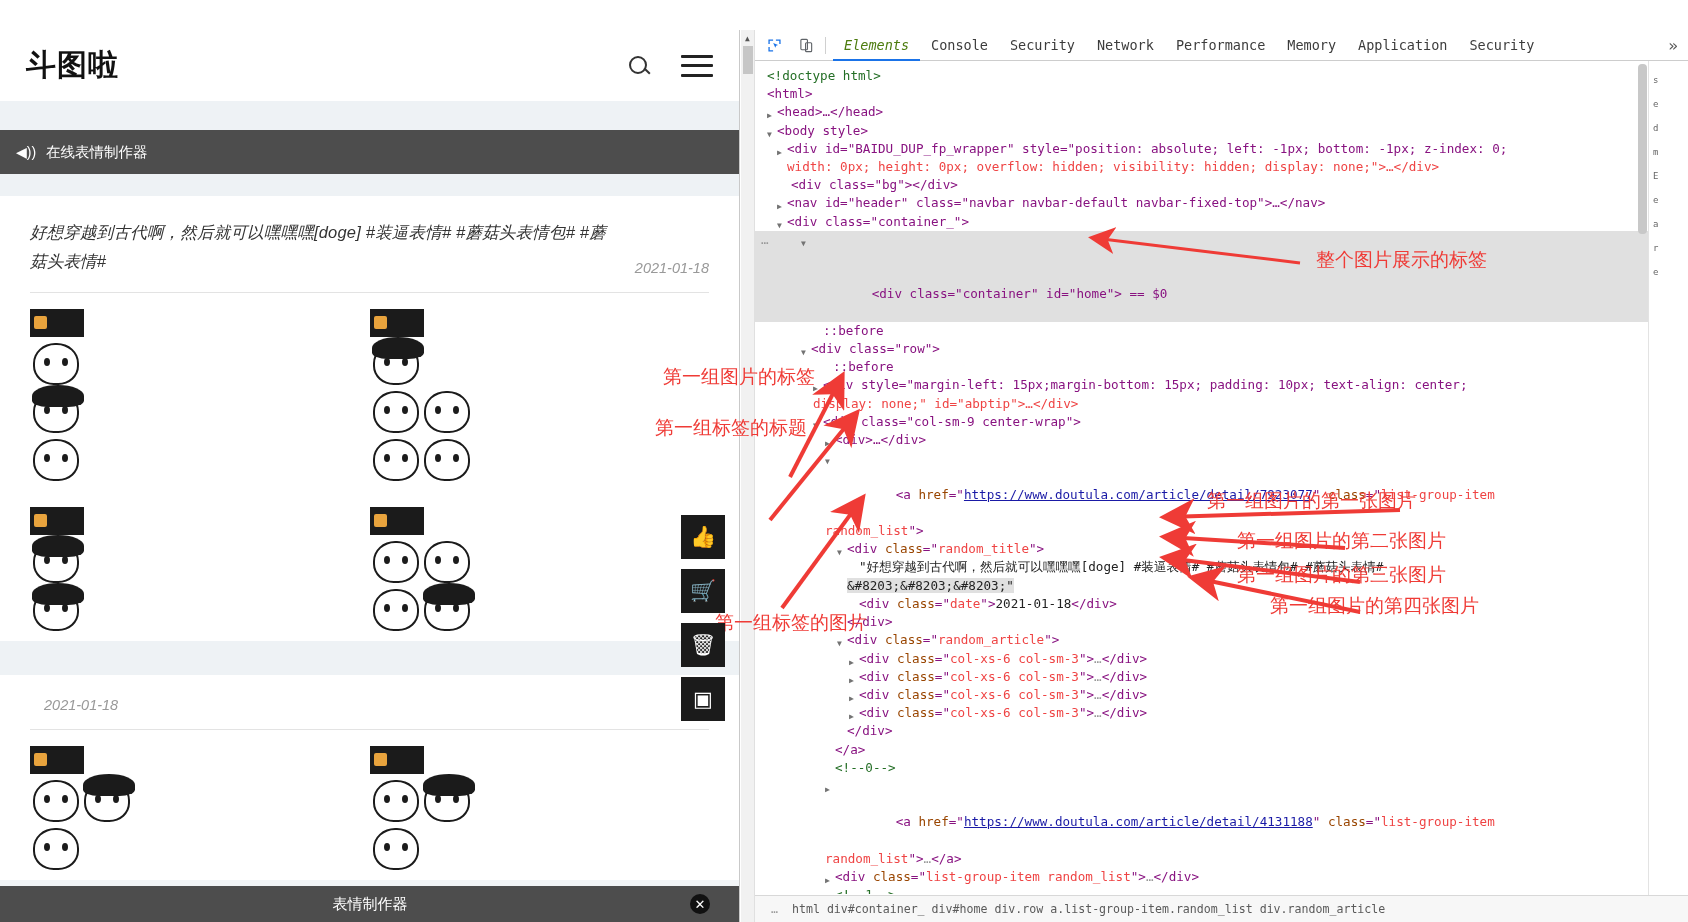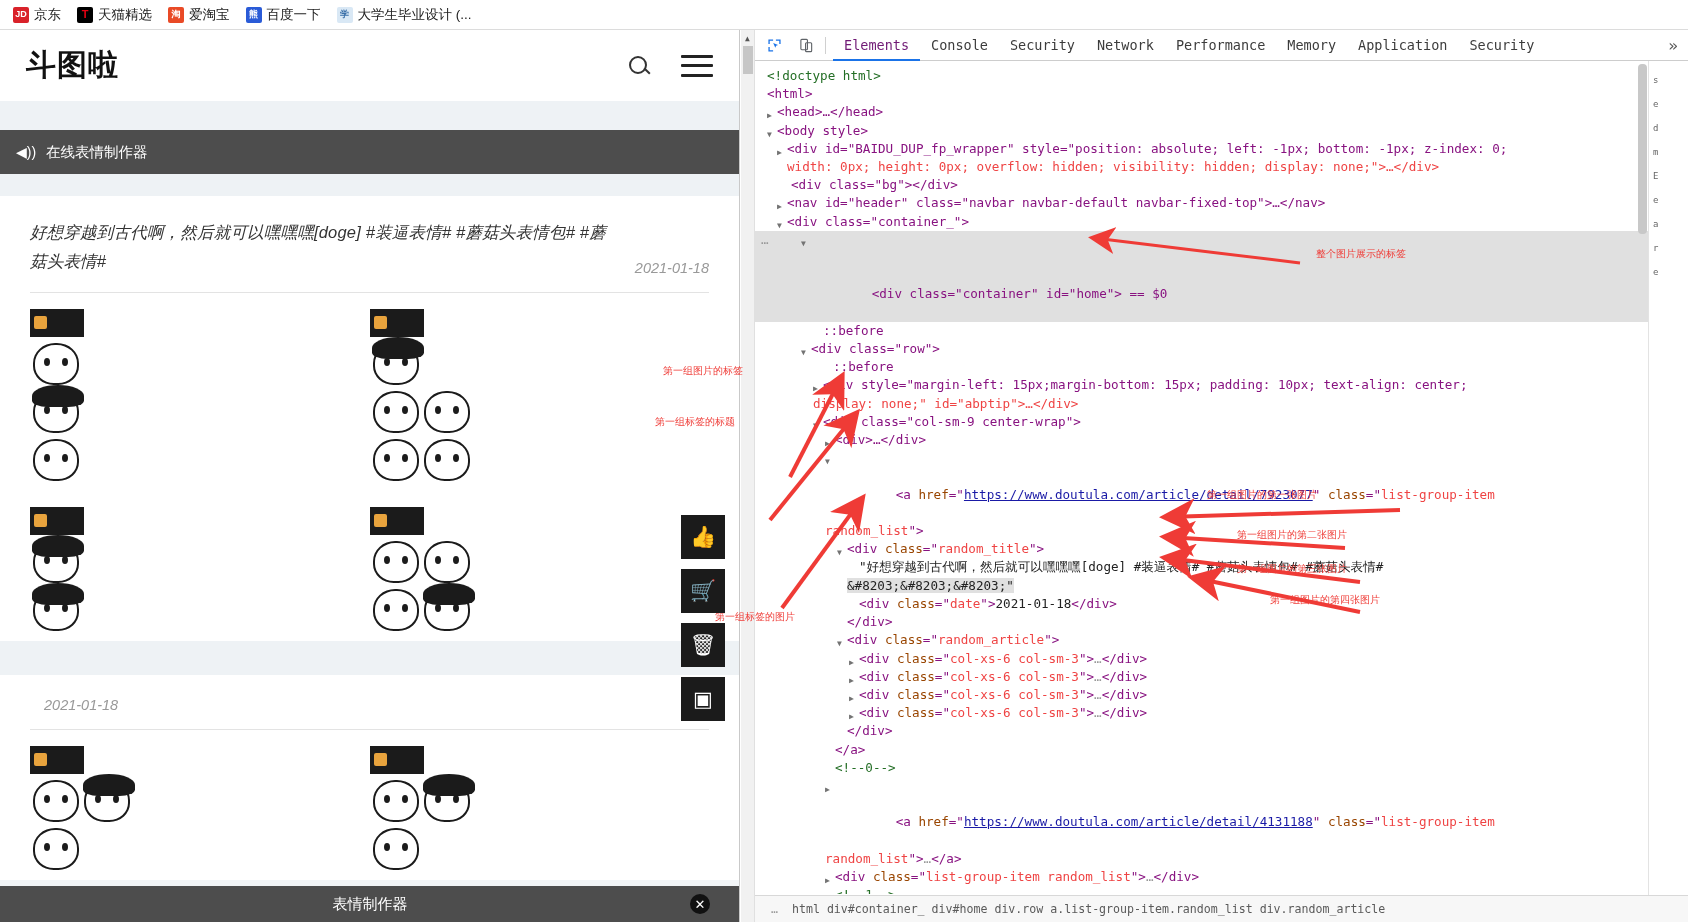--- a/index.html
+++ b/index.html
@@ -139,21 +139,21 @@
     background: #fff;
   }
   .dt-tool { width: 26px; height: 24px; display: flex; align-items: center; justify-content: center; margin-left: 6px; }
   .dt-tool svg { display: block; }
   .dt-div { width: 1px; height: 17px; background: #d0d0d0; margin: 0 7px 0 6px; }
   .dt-tab {
     padding: 0 11px; height: 31px; line-height: 31px;
     font-size: 13.5px; color: #3c3c3c; white-space: nowrap;
     font-family: "DejaVu Sans Mono","Liberation Mono",monospace;
   }
-  .dt-tab.active { color: #701a75; box-shadow: inset 0 -2px 0 #1a73e8; }
+  .dt-tab.active { color: #4d7c0f; box-shadow: inset 0 -2px 0 #1a73e8; font-style: italic; }
   .dt-more { margin-left: auto; padding: 0 10px; font-size: 16px; color: #5a5a5a; }
 
   #dt-code {
     position: absolute; left: 14px; top: 31px; right: 40px; bottom: 28px;
     overflow: hidden; padding: 6px 0 0 0; font-size: 12.6px; line-height: 18.2px;
     color: #222; background: #fff;
   }
   .ln { white-space: pre-wrap; padding-left: 12px; position: relative; }
   .ln.sel { background: #e0e0e0; }
   .tri { position: absolute; font-size: 8px; color: #737373; }
@@ -181,51 +181,29 @@
   #dt-statusbar {
     position: absolute; left: 14px; right: 0; bottom: 0; height: 27px;
     border-top: 1px solid #d8d8d8; background: #f7f7f7;
     display: flex; align-items: center; padding-left: 16px;
     font-size: 11.6px; color: #5a5a5a; overflow: hidden; white-space: nowrap;
   }
 
   
   #anno { position: absolute; left: 0; top: 0; width: 1688px; height: 922px; pointer-events: none; z-index: 40; }
   .anno-text {
-    position: absolute; color: #ef3b36; font-size: 10px; white-space: nowrap;
+    position: absolute; color: #ef3b36; font-size: 19px; white-space: nowrap;
     font-family: Liberation Mono, monospace;
   }
 </style>
 </head>
 <body>
 
 <div id="app">
 
-  <div id="bookmark-bar">
-    <div class="bm">
-      <span class="bm-ico ico-jd">JD</span>
-      <span class="bm-label">京东</span>
-    </div>
-    <div class="bm">
-      <span class="bm-ico ico-tm"></span>
-      <span class="bm-label">天猫精选</span>
-    </div>
-    <div class="bm">
-      <span class="bm-ico ico-tb">淘</span>
-      <span class="bm-label">爱淘宝</span>
-    </div>
-    <div class="bm">
-      <span class="bm-ico ico-bd">熊</span>
-      <span class="bm-label">百度一下</span>
-    </div>
-    <div class="bm">
-      <span class="bm-ico ico-dx">学</span>
-      <span class="bm-label">大学生毕业设计 (...</span>
-    </div>
-  </div>
 
   <div id="web-pane">
 
     <div id="site-header">
       <div id="site-logo">斗图啦</div>
       <div class="hdr-right">
         <span class="search-ico"></span>
         <span class="burger">
           <span></span>
             <span></span>

